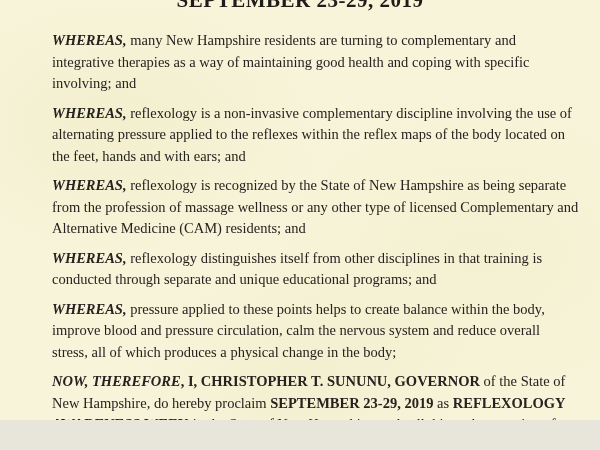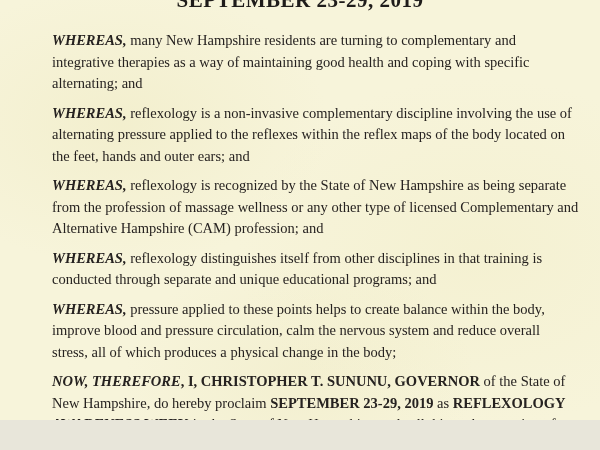--- a/index.html
+++ b/index.html
@@ -63,31 +63,31 @@
 </head>
 <body>
 
 <div class="page">
   <div class="title">SEPTEMBER 23-29, 2019</div>
   <div class="content">
     <div id="whereas-paragraphs">
         <div class="paragraph">
           <div class="line"><span class="lead">WHEREAS,</span> many New Hampshire residents are turning to complementary and</div>
           <div class="line">integrative therapies as a way of maintaining good health and coping with specific</div>
-          <div class="line">alternating; and</div>
+          <div class="line">involving; and</div>
         </div>
         <div class="paragraph">
           <div class="line"><span class="lead">WHEREAS,</span> reflexology is a non-invasive complementary discipline involving the use of</div>
           <div class="line">alternating pressure applied to the reflexes within the reflex maps of the body located on</div>
-          <div class="line">the feet, hands and outer ears; and</div>
+          <div class="line">the feet, hands and with ears; and</div>
         </div>
         <div class="paragraph">
           <div class="line"><span class="lead">WHEREAS,</span> reflexology is recognized by the State of New Hampshire as being separate</div>
           <div class="line">from the profession of massage wellness or any other type of licensed Complementary and</div>
-          <div class="line">Alternative Hampshire (CAM) profession; and</div>
+          <div class="line">Alternative Medicine (CAM) residents; and</div>
         </div>
         <div class="paragraph">
           <div class="line"><span class="lead">WHEREAS,</span> reflexology distinguishes itself from other disciplines in that training is</div>
           <div class="line">conducted through separate and unique educational programs; and</div>
         </div>
         <div class="paragraph">
           <div class="line"><span class="lead">WHEREAS,</span> pressure applied to these points helps to create balance within the body,</div>
           <div class="line">improve blood and pressure circulation, calm the nervous system and reduce overall</div>
           <div class="line">stress, all of which produces a physical change in the body;</div>
         </div>

